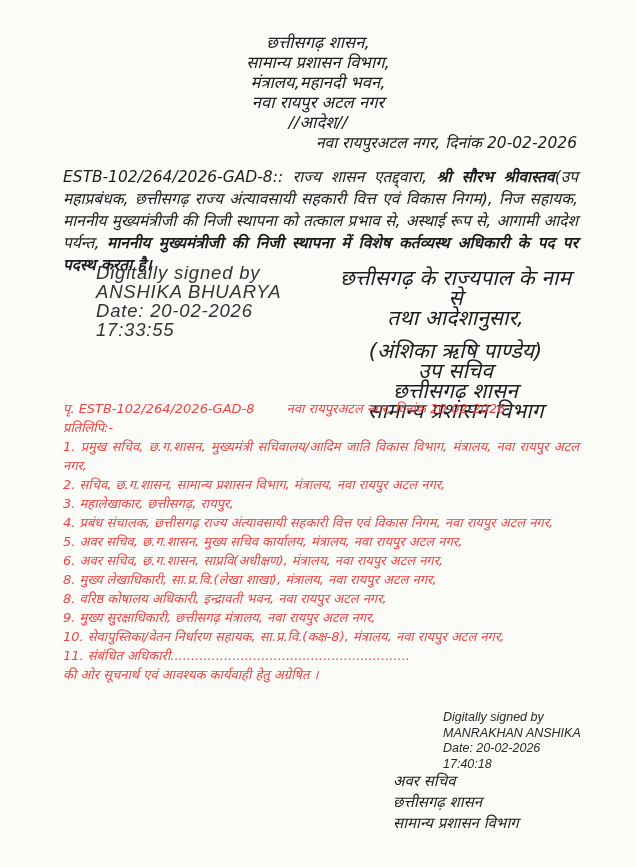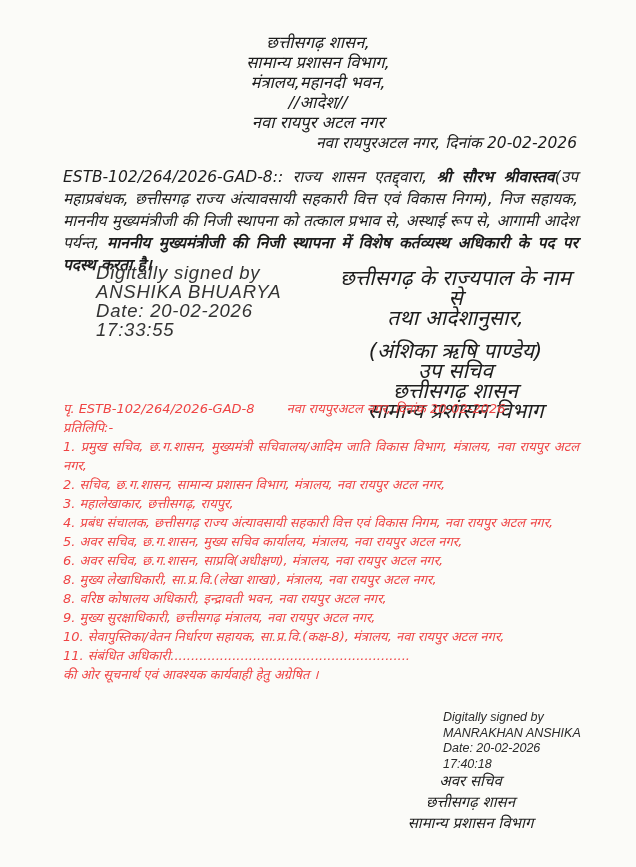--- a/index.html
+++ b/index.html
@@ -49,34 +49,34 @@
   .endorse-head .ref-date { margin-left:32px; }
   .copy-list { text-align:justify; }
   
   .sig2 {
     position:absolute; top:710px; left:443px;
     font-family:"Liberation Sans", sans-serif;
     font-size:12.5px; line-height:15.5px; color:#2a2a2a;
   }
   .desig2 {
     position:absolute; top:771px; left:393px; width:155px;
-    text-align:center; font-size:15px; line-height:21px; color:#1d1d1d;
+    text-align:left; font-size:15px; line-height:21px; color:#1d1d1d;
   }
 </style>
 </head>
 <body>
 
 <div class="page">
 
   <div class="letterhead">
     <div>छत्तीसगढ़ शासन,</div>
     <div>सामान्य प्रशासन विभाग,</div>
     <div>मंत्रालय,महानदी भवन,</div>
+    <div>नवा रायपुर अटल नगर</div>
     <div>//आदेश//</div>
-    <div>नवा रायपुर अटल नगर</div>
   </div>
 
   <div class="dateline1">नवा रायपुरअटल नगर, दिनांक 20-02-2026</div>
 
   <p class="order-para"><span>ESTB-102/264/2026-GAD-8::</span> <span>राज्य शासन एतद्द्वारा,</span> <b>श्री सौरभ श्रीवास्तव</b><span>(उप महाप्रबंधक, छत्तीसगढ़ राज्य अंत्यावसायी सहकारी वित्त एवं विकास निगम), निज सहायक, माननीय मुख्यमंत्रीजी की निजी स्थापना को तत्काल प्रभाव से, अस्थाई रूप से, आगामी आदेश पर्यन्त,</span> <b>माननीय मुख्यमंत्रीजी की निजी स्थापना में विशेष कर्तव्यस्थ अधिकारी के पद पर पदस्थ करता है।</b></p>
 
   <div class="sig1">
     <div>Digitally signed by</div>
     <div>ANSHIKA BHUARYA</div>
     <div>Date: 20-02-2026</div>

